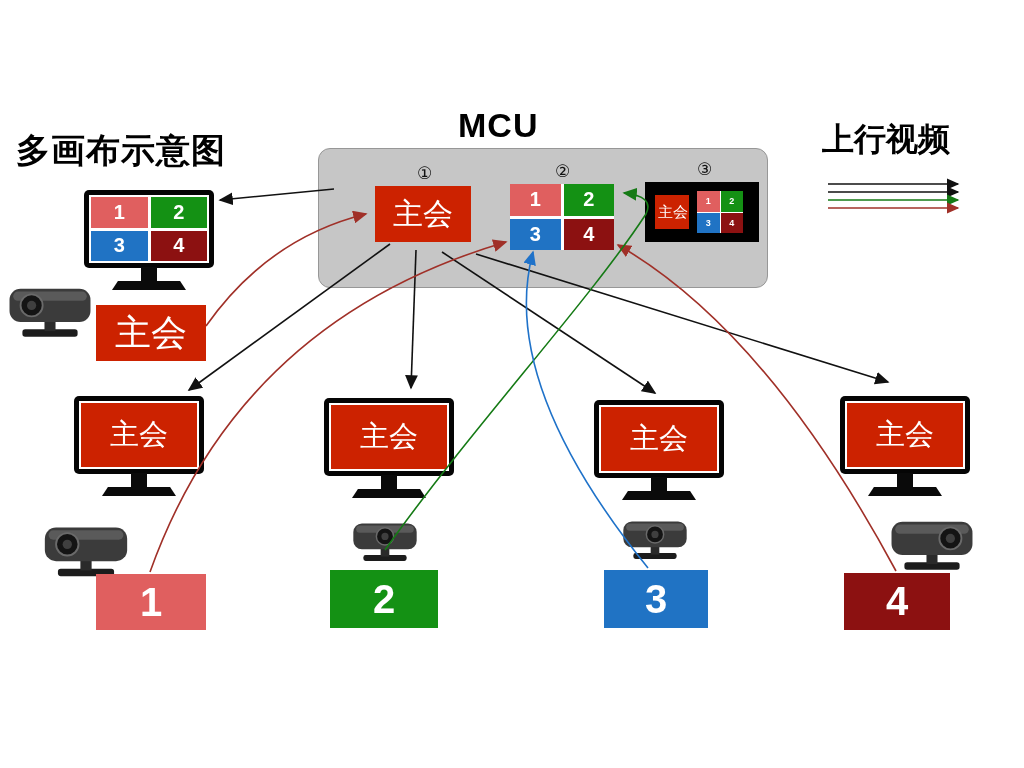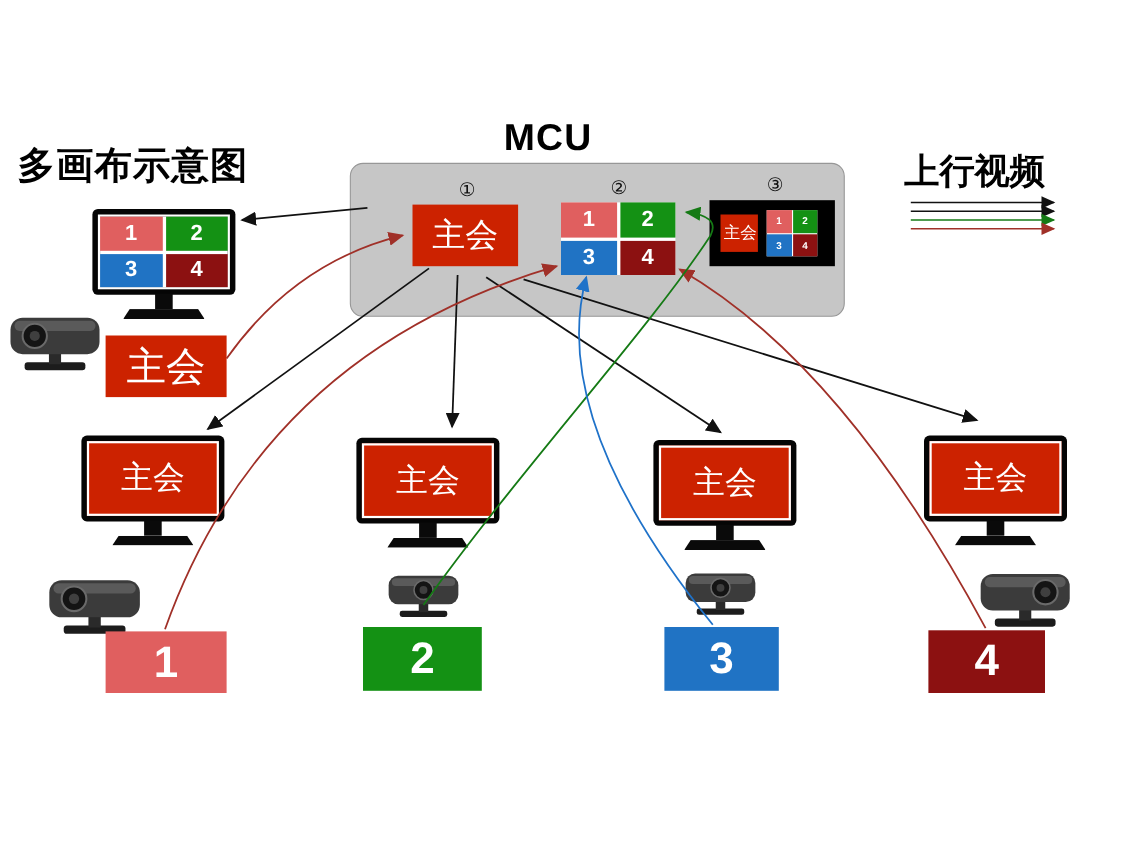--- a/index.html
+++ b/index.html
@@ -93,21 +93,21 @@
       <div class="mini-red">主会</div>
       <div class="grid4 mini-grid">
         <div class="cell bg-c1">1</div>
         <div class="cell bg-c2">2</div>
         <div class="cell bg-c3">3</div>
         <div class="cell bg-c4">4</div>
       </div>
     </div>
   </div>
 
-  <div class="abs legend-label" style="left:822px;top:134px">上行视频</div>
+  <div class="abs legend-label" style="left:822px;top:118px">上行视频</div>
 
   <div class="monitor" style="left:84px;top:190px">
     <div class="screen">
       <div class="screen-inner grid-wrap">
         <div class="grid4 fill">
           <div class="cell bg-c1">1</div>
           <div class="cell bg-c2">2</div>
           <div class="cell bg-c3">3</div>
           <div class="cell bg-c4">4</div>
         </div>

